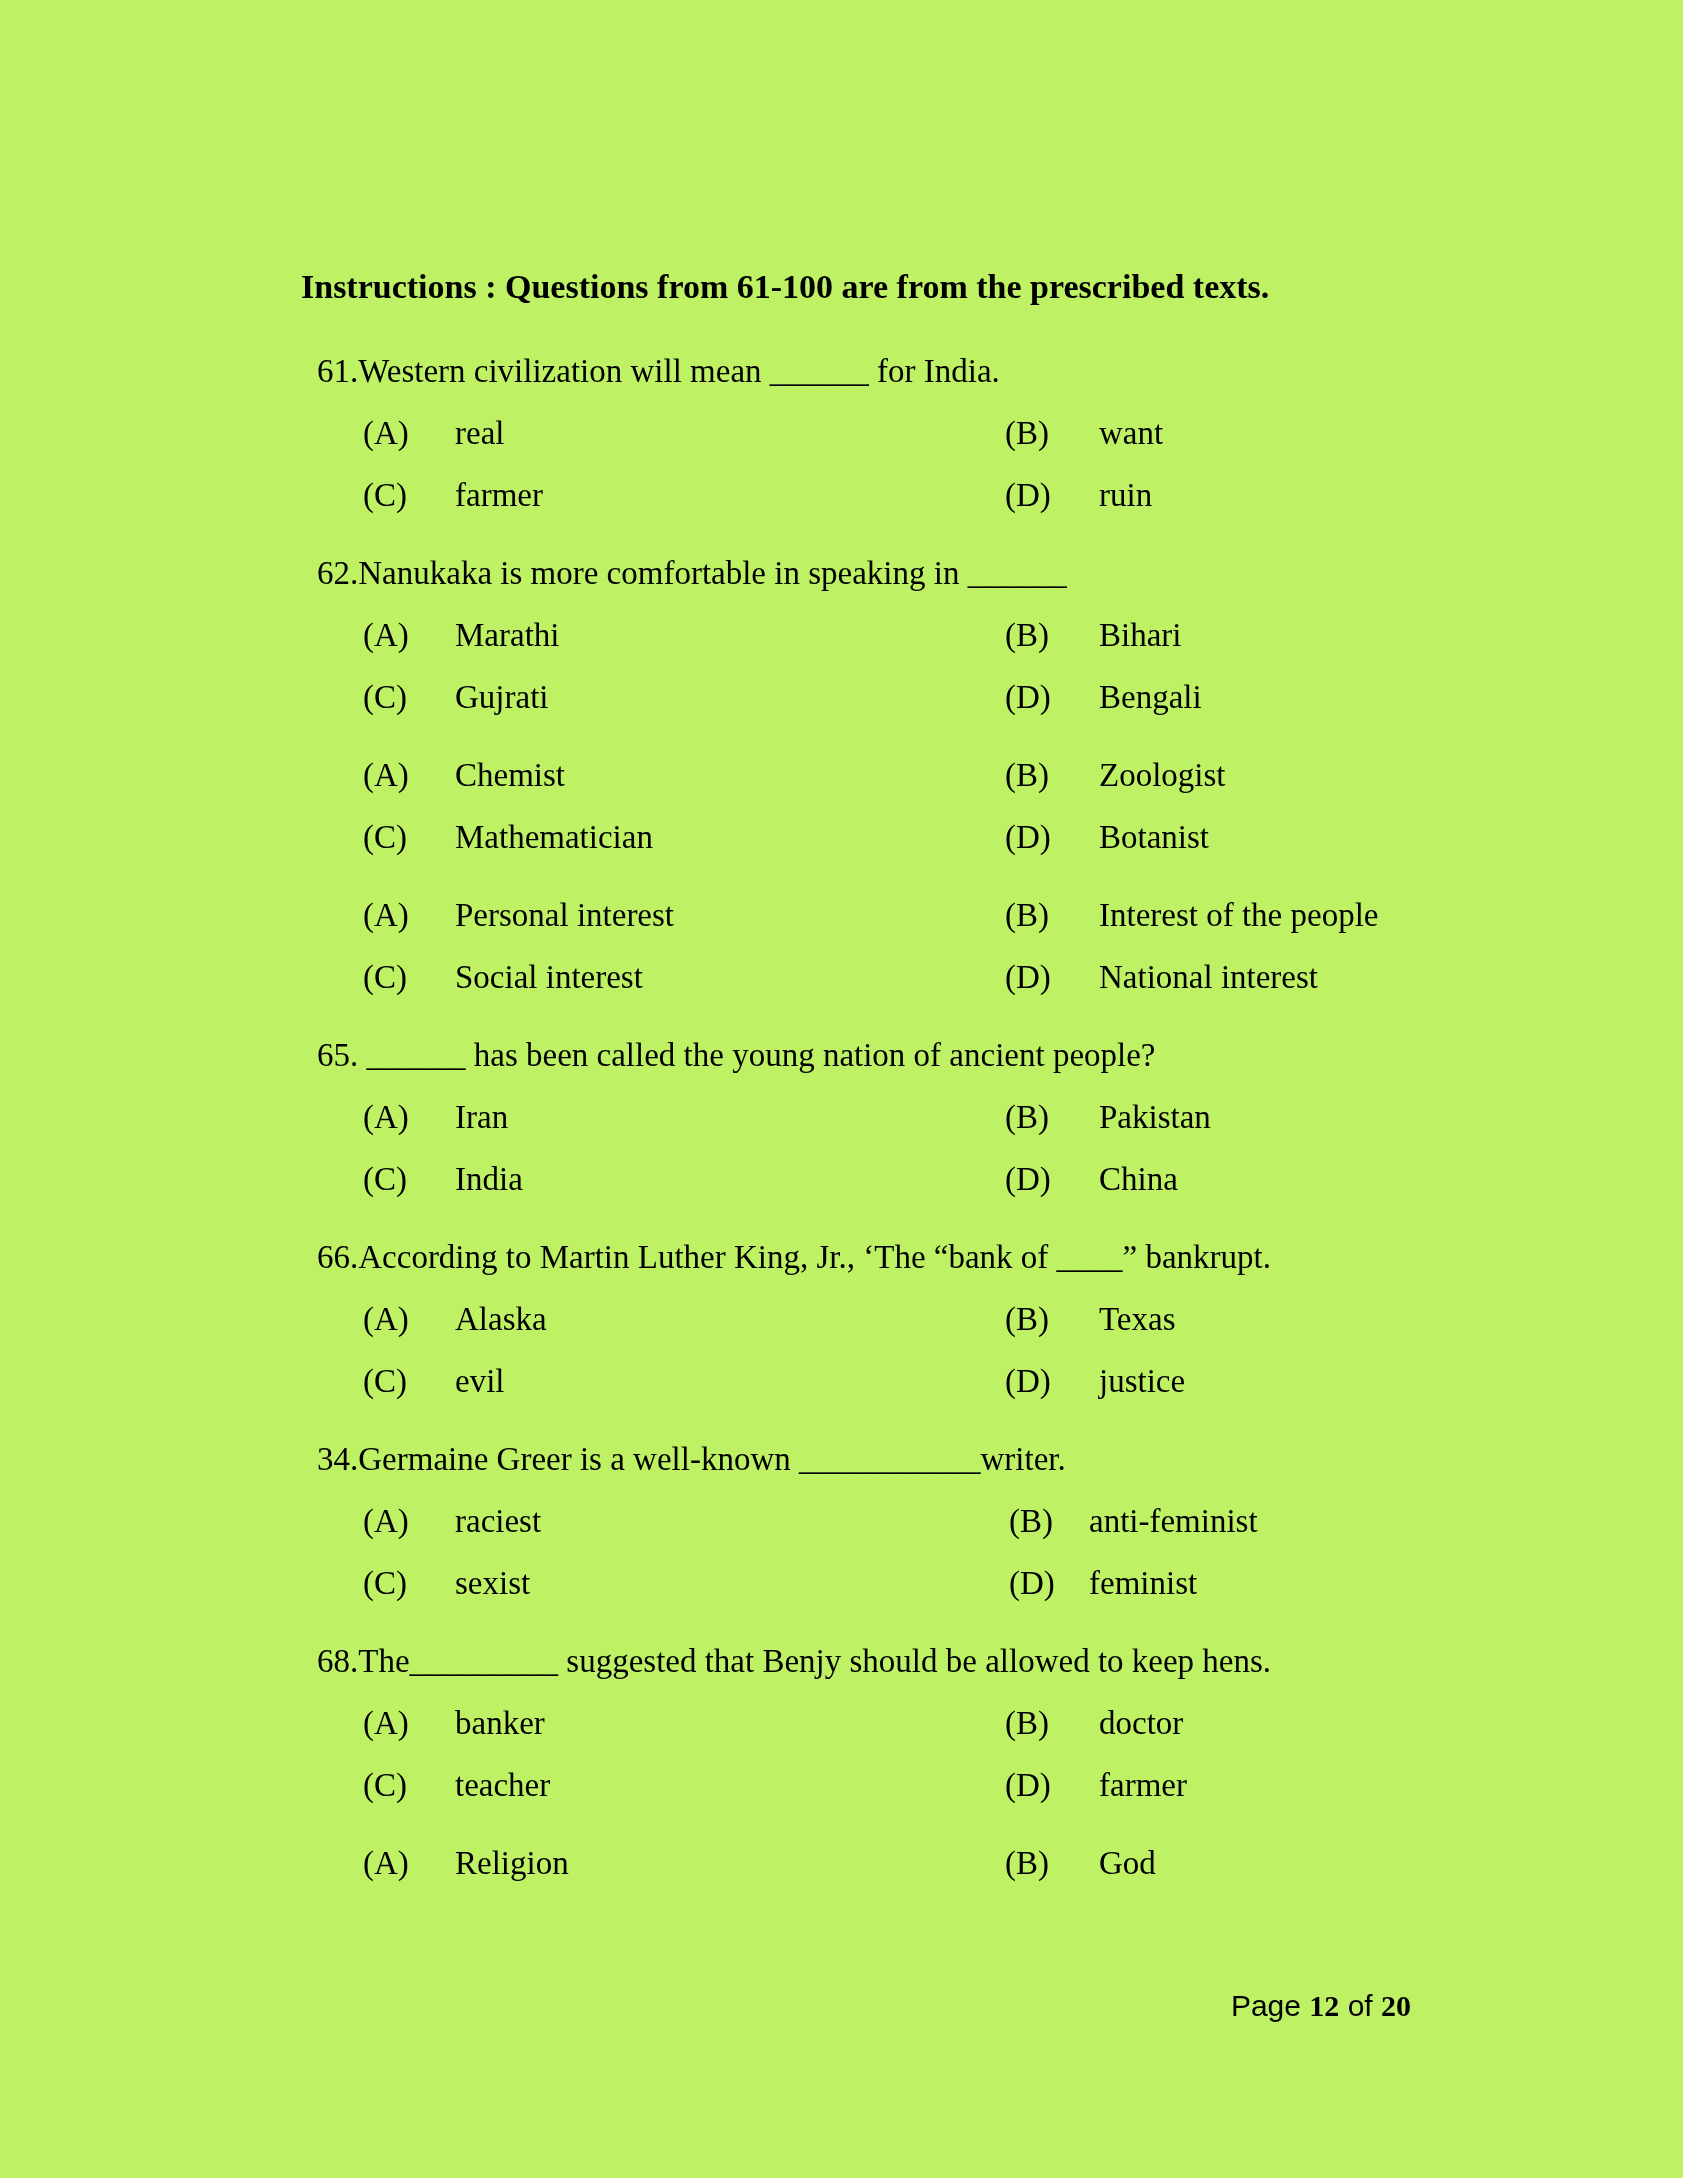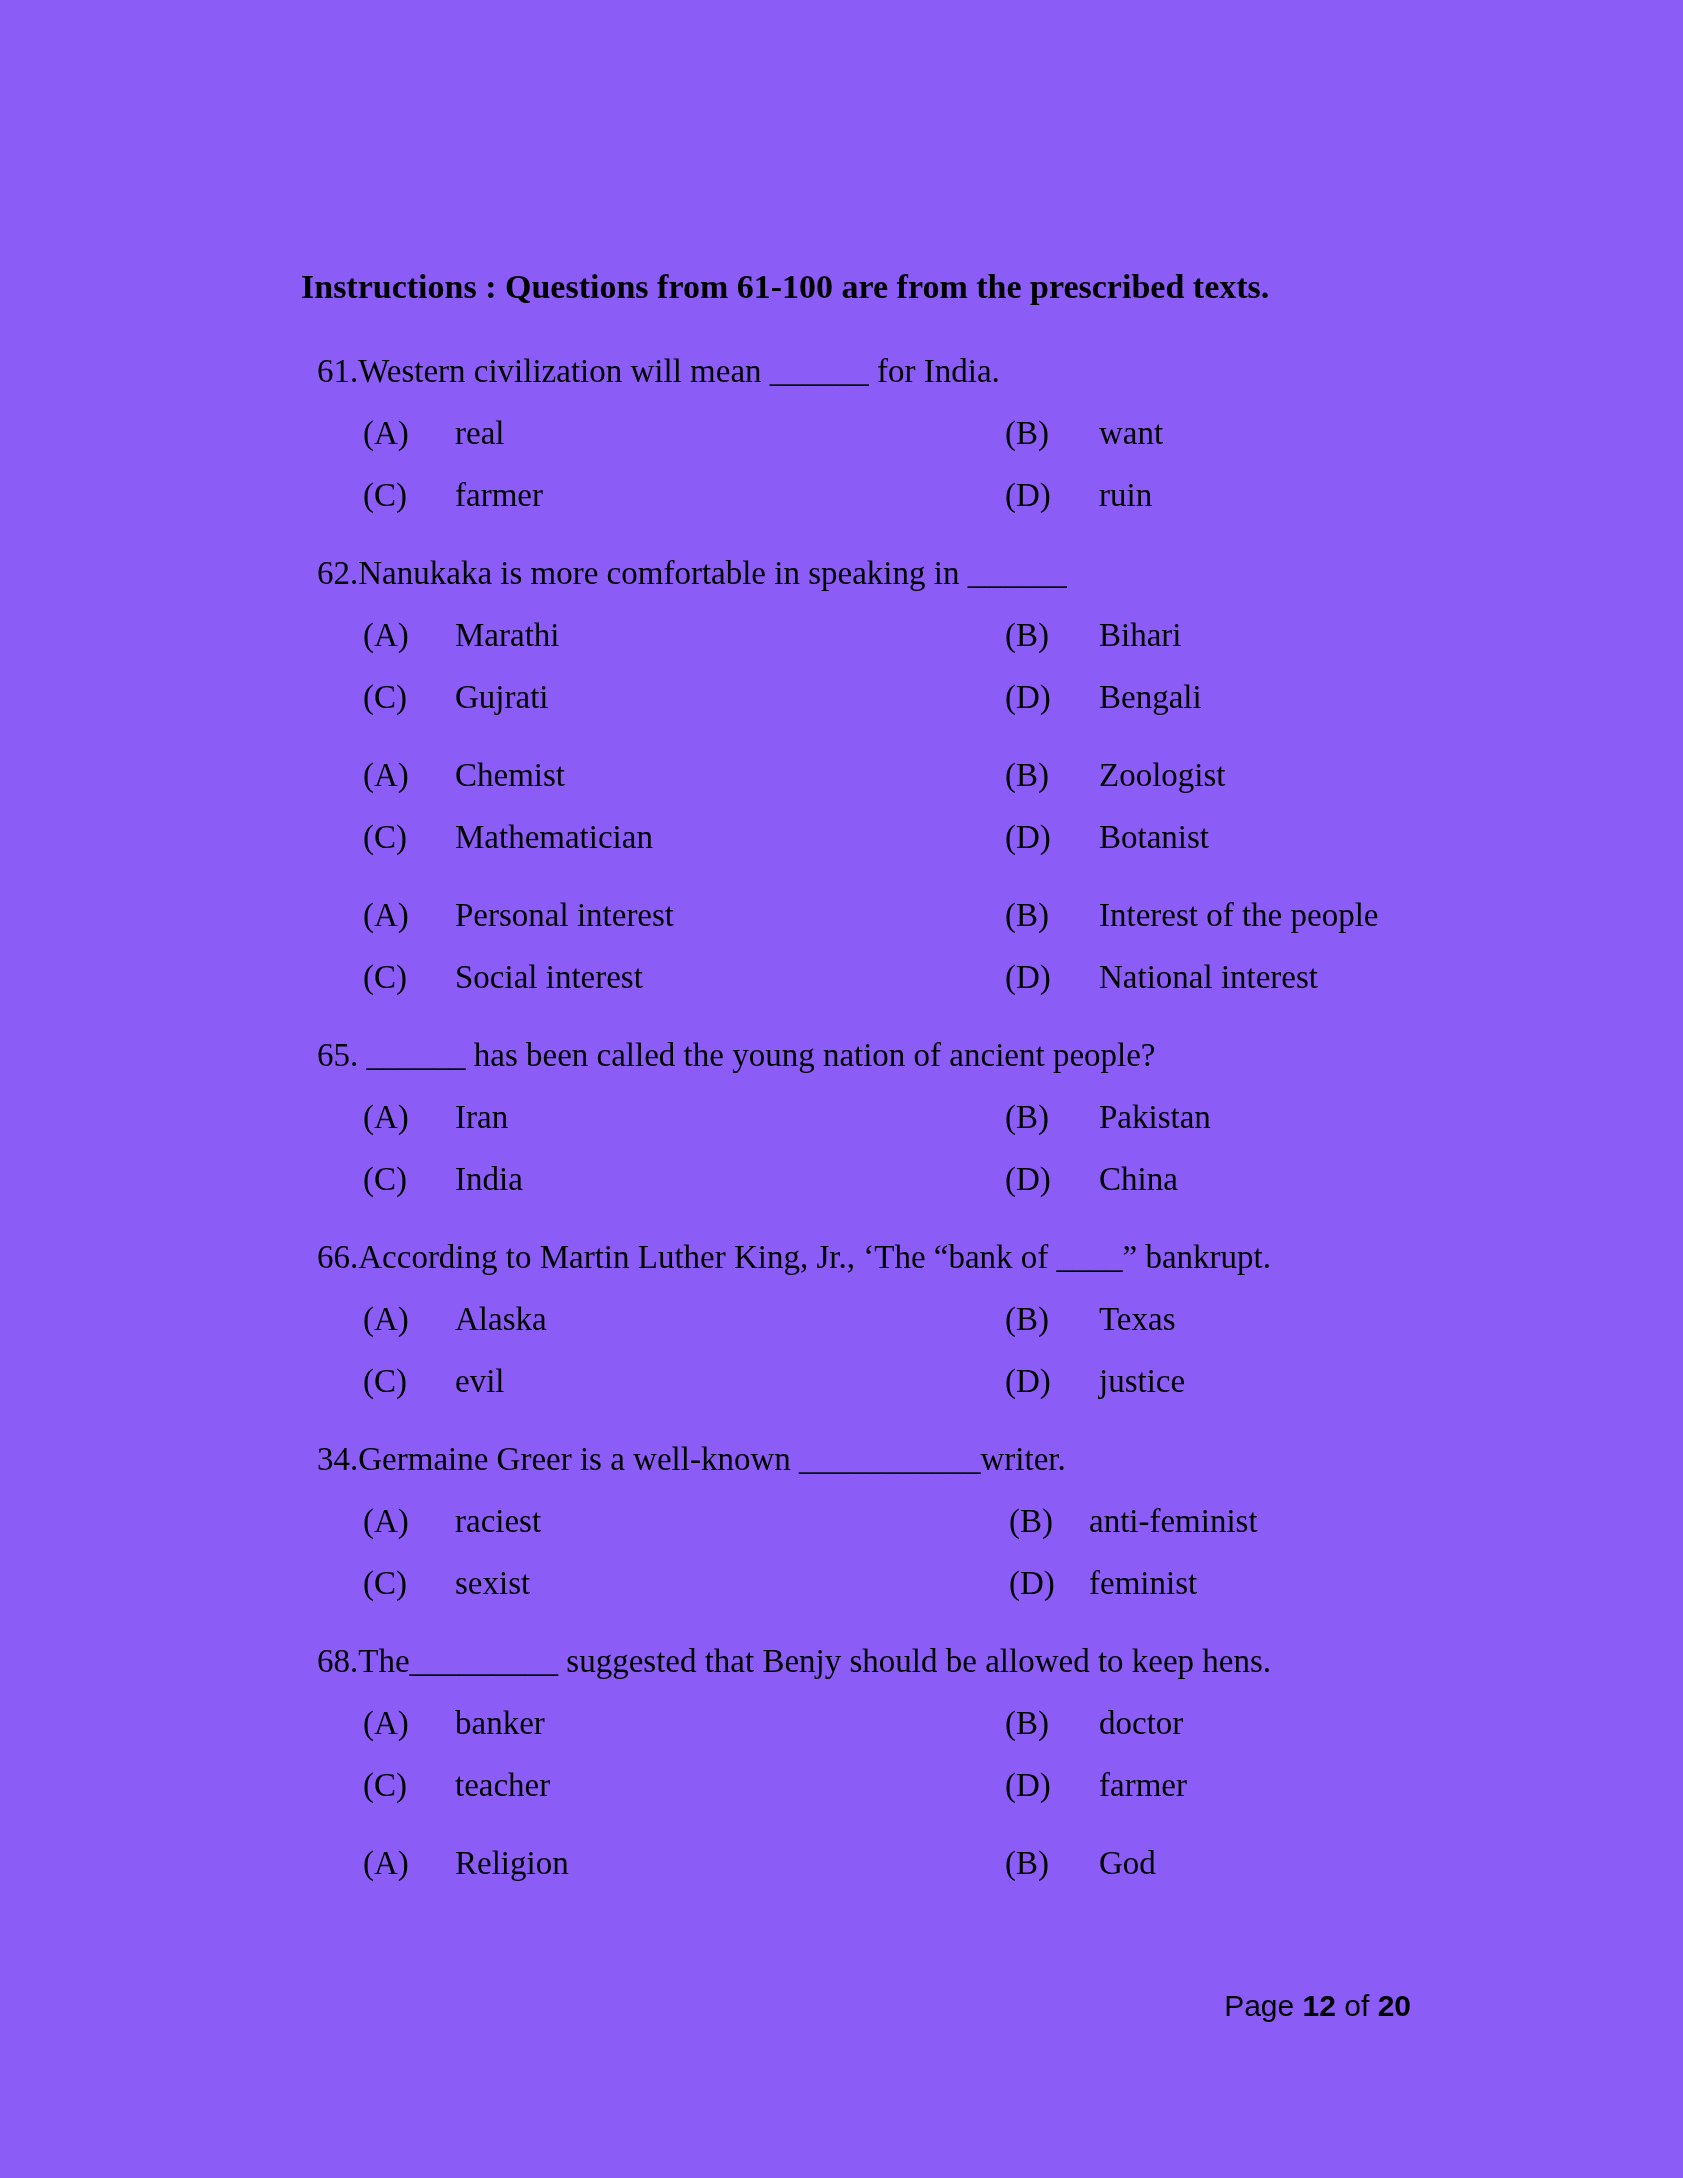--- a/index.html
+++ b/index.html
@@ -11,21 +11,21 @@
     width: 1683px;
     height: 2178px;
     position: relative;
     font-family: "Liberation Serif", serif;
     color: #000000;
     overflow: hidden;
   }
   .page {
     position: absolute;
     inset: 0;
-    background: #8b5cf6;
+    background: #bef264;
   }
   .content {
     position: absolute;
     left: 301px;
     top: 265px;
     width: 1168px;
   }
   .instructions {
     font-weight: bold;
     font-size: 34px;
@@ -54,21 +54,21 @@
   .opt-row.tight .opt-text-b  { left: 772px; }
   .footer {
     position: absolute;
     top: 1988px;
     right: 272px;
     font-family: "Liberation Sans", sans-serif;
     font-size: 30px;
     line-height: 36px;
     white-space: pre;
   }
-  .footer .bold { font-weight: bold; }
+  .footer .bold { font-weight: bold; font-family: Liberation Serif, serif; }
 </style>
 </head>
 <body>
 
 <div class="page">
 
   <div class="content">
     <p class="instructions">Instructions : Questions from 61-100 are from the prescribed texts.</p>
 
     <div id="questions">

